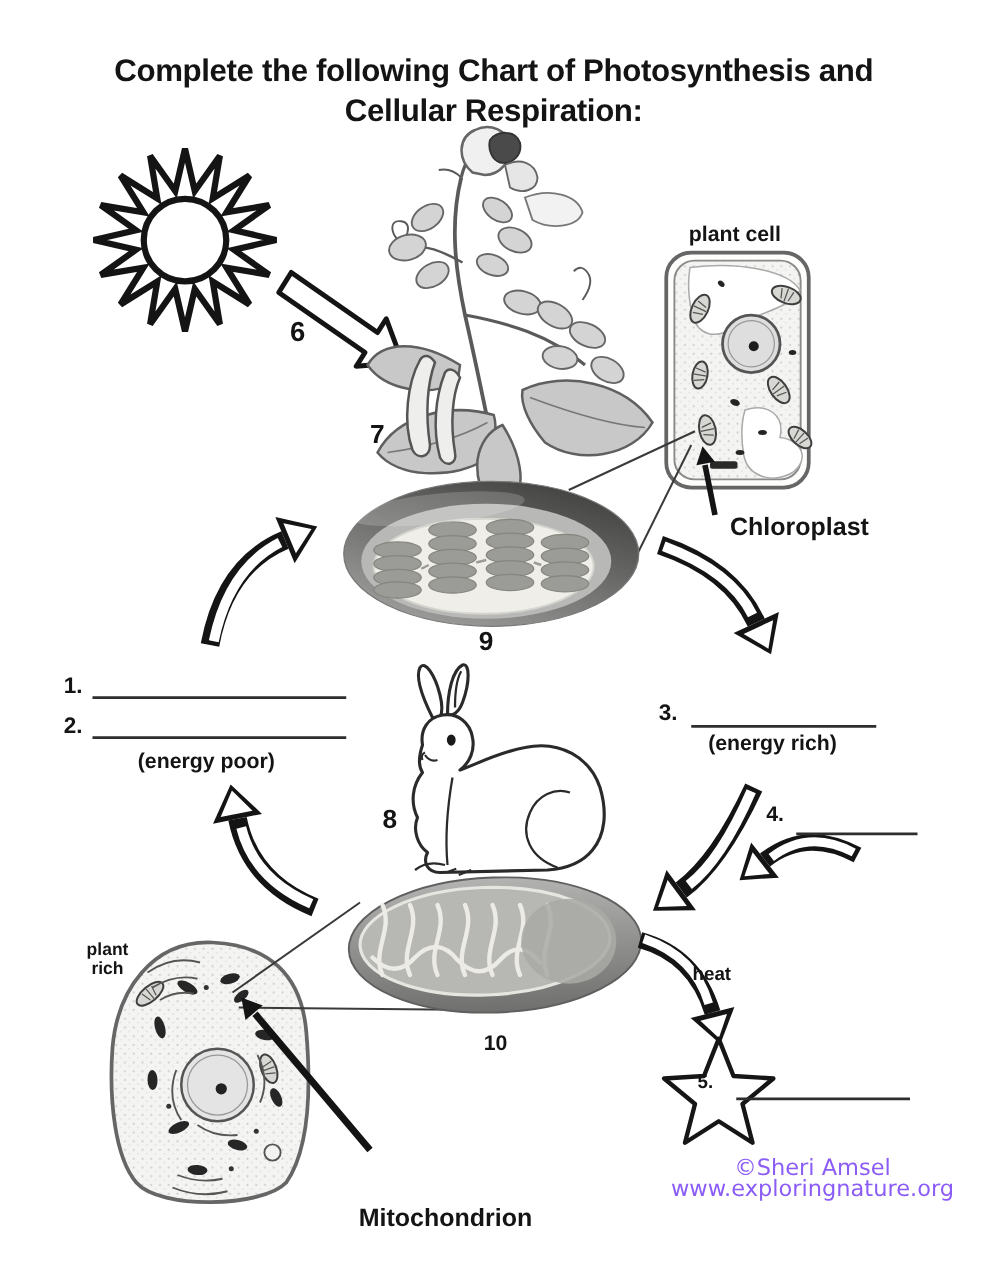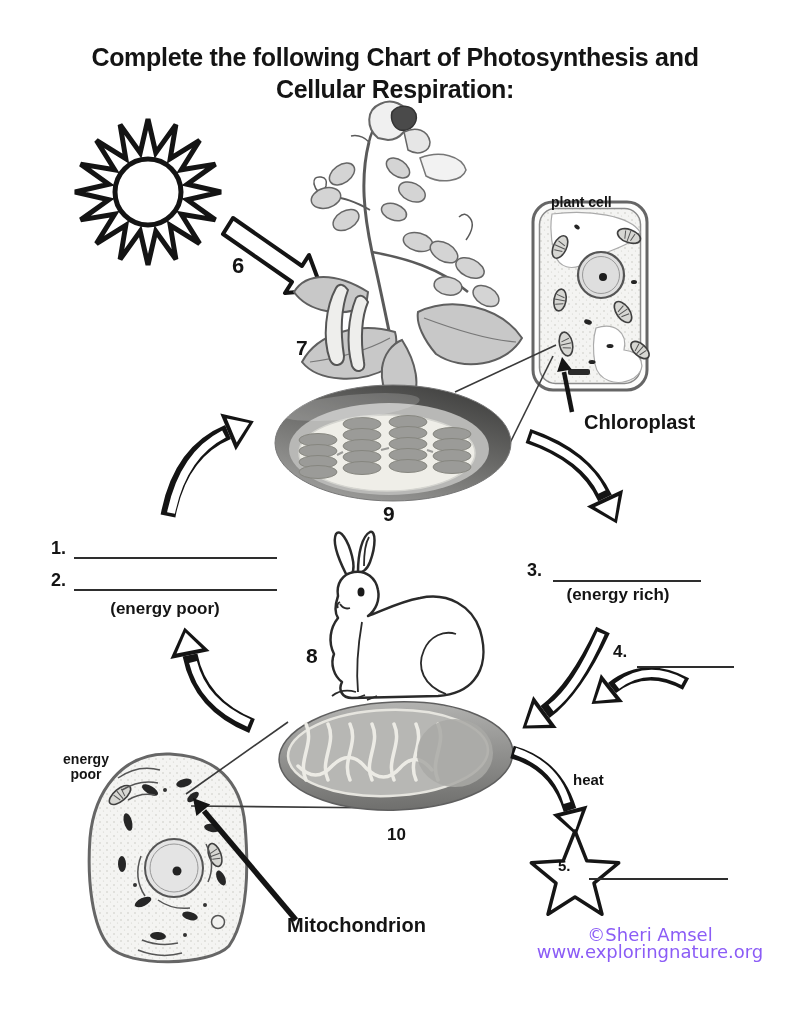--- a/index.html
+++ b/index.html
@@ -308,26 +308,26 @@
 
 <div class="t b" style="left:51px;top:539px;font-size:18px;">1.</div>
 <div class="t b" style="left:51px;top:571px;font-size:18px;">2.</div>
 <div class="t b" style="left:527px;top:561px;font-size:18px;">3.</div>
 <div class="t b" style="left:613px;top:643px;font-size:17px;">4.</div>
 <div class="t b" style="left:558px;top:858px;font-size:15px;">5.</div>
 
 <div class="t b ctr" style="left:165px;top:600px;font-size:17px;text-align:right;">(energy poor)</div>
 <div class="t b ctr" style="left:618px;top:586px;font-size:17px;">(energy rich)</div>
 
-<div class="t b" style="left:551px;top:179px;font-size:14px;margin-top:16px;">plant cell</div>
+<div class="t b" style="left:551px;top:179px;font-size:17px;">plant cell</div>
 <div class="t b" style="left:564px;top:411px;font-size:20px;margin-left:20px;">Chloroplast</div>
-<div class="t b" style="left:287px;top:914px;font-size:20px;">Mitochondrion</div>
-<div class="t b" style="left:573px;top:772px;font-size:15px;">heat</div>
+<div class="t b" style="left:287px;top:964px;font-size:20px;">Mitochondrion</div>
+<div class="t b" style="left:554px;top:772px;font-size:15px;">heat</div>
 
 <div class="t b ctr" style="left:86px;top:752px;font-size:14px;">
-  <span>energy</span><br>
-  <span>poor</span>
+  <span>plant</span><br>
+  <span>rich</span>
 </div>
 
 <div class="t credit ctr" style="left:650px;top:925px;">©Sheri Amsel</div>
 <div class="t credit ctr" style="left:650px;top:942px;">www.exploringnature.org</div>
 
 </div>
 
 </body></html>

